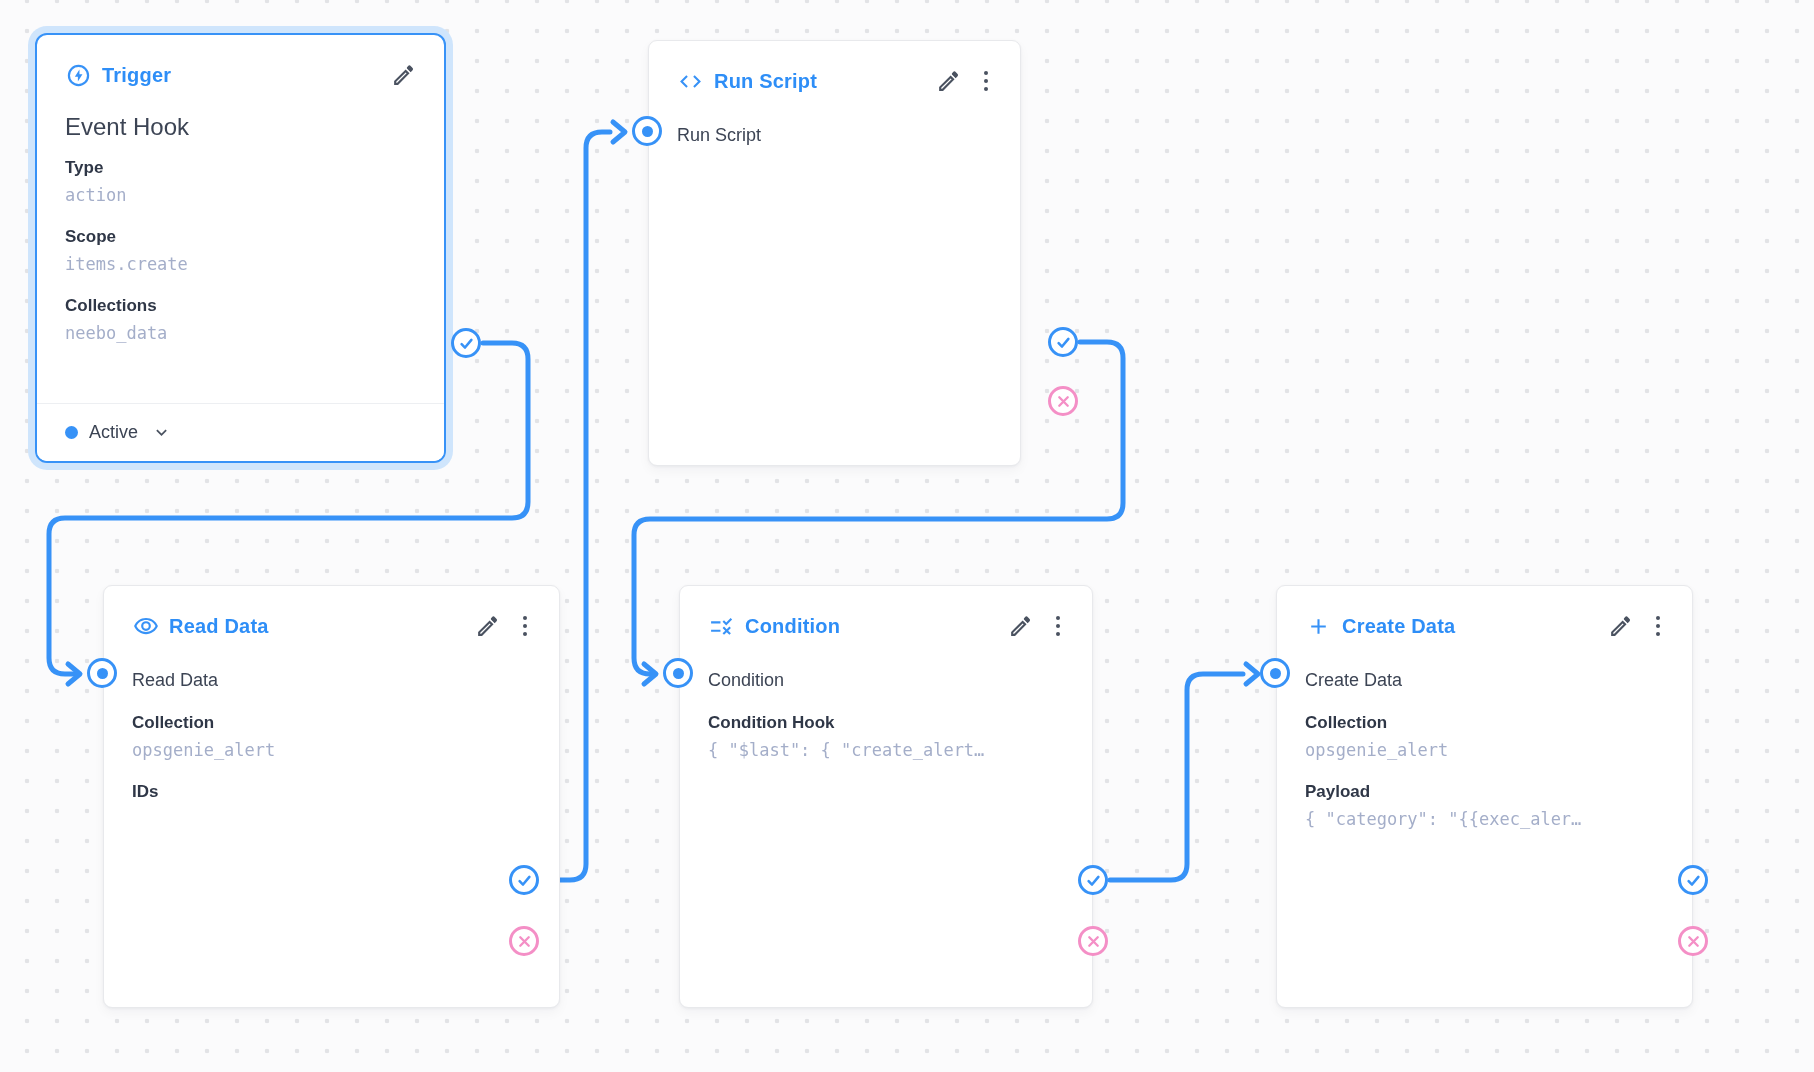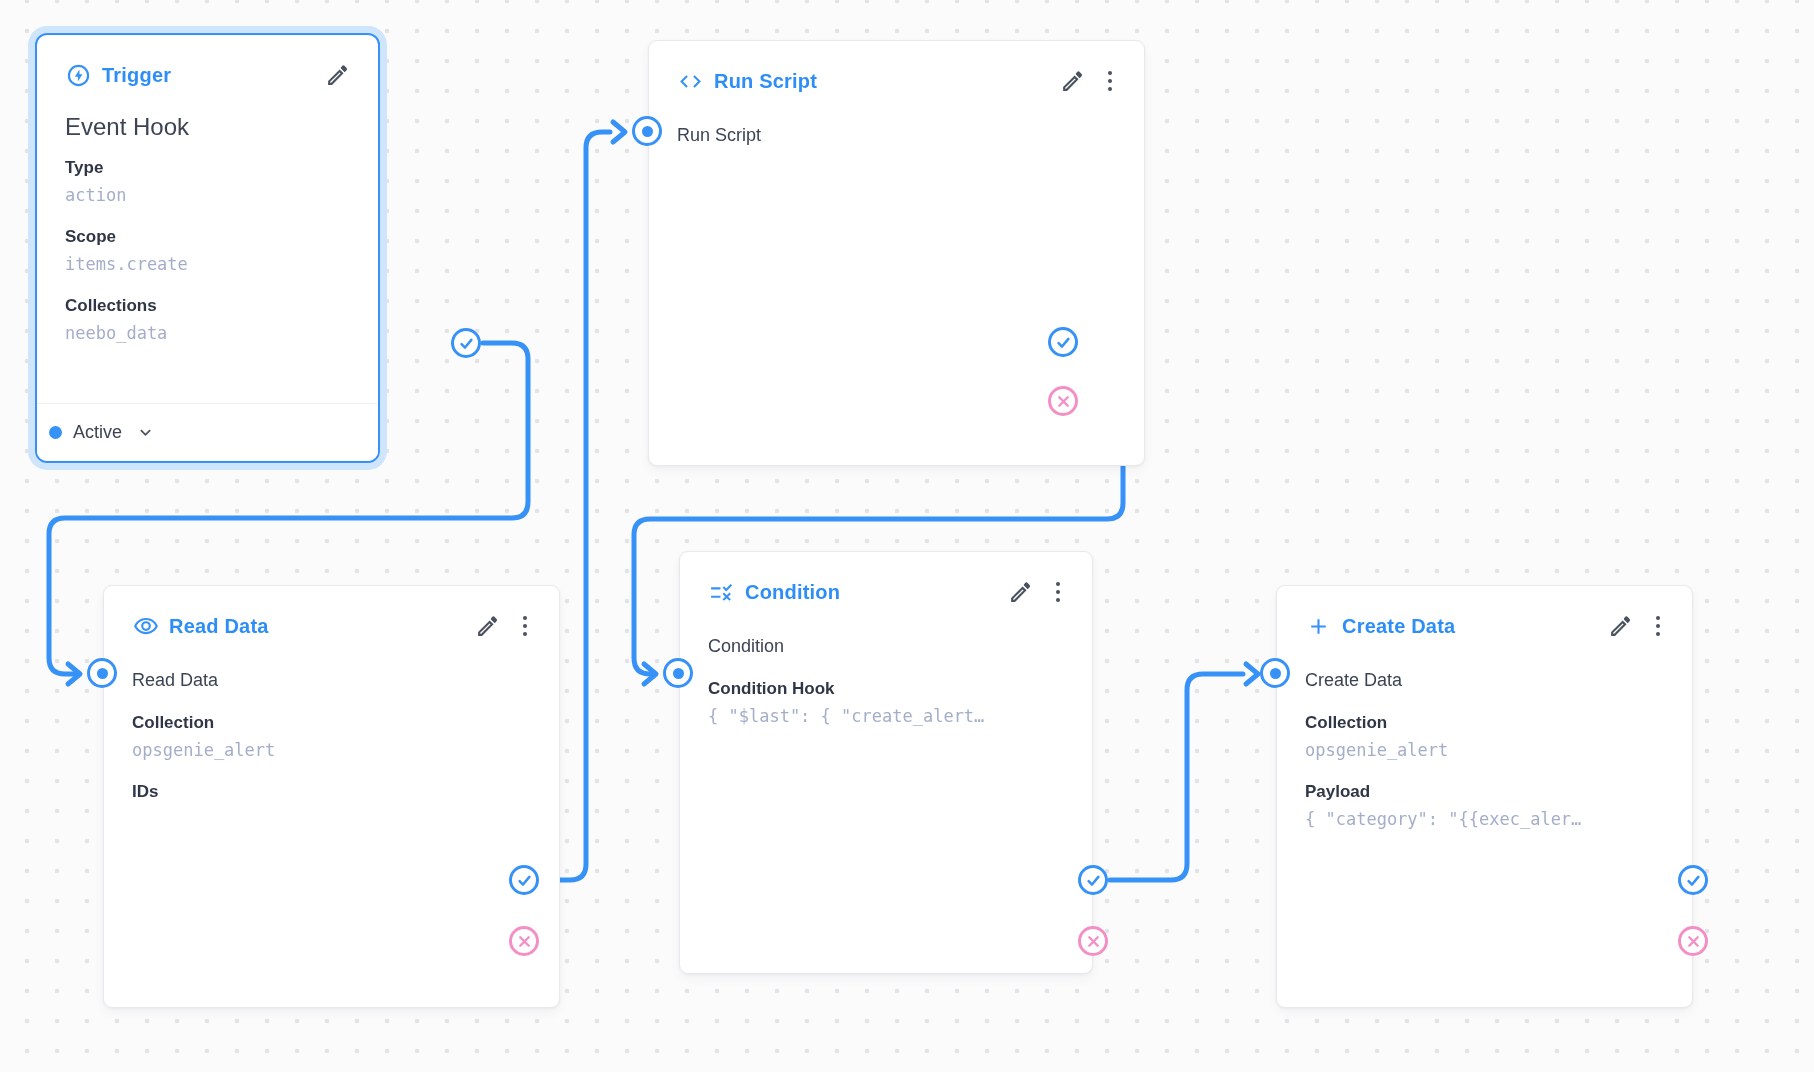--- a/index.html
+++ b/index.html
@@ -40,21 +40,21 @@
   .sub-line{margin-top:23px;font-size:24px;color:var(--label);line-height:26px}
   .input-row{margin-top:23px;height:30px;display:flex;align-items:center}
   .input-label{font-size:18px;color:var(--label);line-height:26px}
   .field-label{margin-top:15px;font-size:17px;font-weight:700;color:var(--label-strong);line-height:26px}
   .field-value{font-family:"DejaVu Sans Mono","Liberation Mono",monospace;font-size:17px;color:var(--mono-value);line-height:28px;white-space:nowrap}
   .field-gap{}
 
   .card-footer{
     position:absolute;left:0;right:0;bottom:0;height:58px;
     border-top:1px solid #edeff2;display:flex;align-items:center;
-    padding-left:12px;gap:11px;cursor:pointer;border-radius:0 0 10px 10px;background:#fff;
+    padding-left:28px;gap:11px;cursor:pointer;border-radius:0 0 10px 10px;background:#fff;
   }
   .status-dot{width:13px;height:13px;border-radius:50%;background:var(--accent)}
   .status-label{font-size:18px;color:var(--label);font-weight:500}
   .chevron{display:inline-flex;margin-left:2px}
 
   .port{position:absolute;z-index:3;width:30px;height:30px;border-radius:50%;background:#fff;display:flex;align-items:center;justify-content:center}
   .port.in{border:3.5px solid var(--accent)}
   .port.in .pin{width:11px;height:11px;border-radius:50%;background:var(--accent)}
   .port.resolve{border:3px solid var(--accent);cursor:pointer}
   .port.reject{border:3px solid var(--reject);cursor:pointer}
@@ -68,21 +68,21 @@
     <path class="wire" d="M 483 343 H 512 Q 528 343 528 359 V 502 Q 528 518 512 518 H 65 Q 49 518 49 534 V 658 Q 49 674 65 674 H 76"></path>
     <path class="wire" d="M 68 664 L 80 674 L 68 684"></path>
     <path class="wire" d="M 541 880 H 570 Q 586 880 586 864 V 148 Q 586 132 602 132 H 610"></path>
     <path class="wire" d="M 613 122 L 625 132 L 613 142"></path>
     <path class="wire" d="M 1080 342 H 1107 Q 1123 342 1123 358 V 503 Q 1123 519 1107 519 H 650 Q 634 519 634 535 V 658 Q 634 674 650 674 H 652"></path>
     <path class="wire" d="M 644 664 L 656 674 L 644 684"></path>
     <path class="wire" d="M 1110 880 H 1171 Q 1187 880 1187 864 V 690 Q 1187 674 1203 674 H 1243"></path>
     <path class="wire" d="M 1246 664 L 1258 674 L 1246 684"></path>
   </svg>
 
-  <div class="card trigger" style="left:35px;top:33px;width:345px;height:430px">
+  <div class="card trigger" style="left:35px;top:33px;width:411px;height:430px">
     <div class="card-head">
       <span class="node-icon">
         <svg width="25" height="25" viewBox="0 0 24 24">
             <circle cx="12" cy="12" r="9.2" fill="none" stroke="var(--accent)" stroke-width="2.1"></circle>
             <path d="M12.9 6.3l-4.4 7h2.9v4.4l4.4-7h-2.9z" fill="var(--accent)"></path>
           </svg>
       </span>
       <span class="card-title">Trigger</span>
       <span class="head-actions">
         <span class="pencil">
@@ -109,21 +109,21 @@
           </svg>
       </span>
     </div>
   </div>
   <div class="port resolve" style="left:451px;top:328px">
     <svg width="17" height="17" viewBox="0 0 16 16">
         <polyline points="3.4,8.6 6.6,11.8 12.6,4.6" fill="none" stroke="var(--accent)" stroke-width="2.4" stroke-linecap="round" stroke-linejoin="round"></polyline>
       </svg>
   </div>
 
-  <div class="card" style="left:648px;top:40px;width:497px;height:426px">
+  <div class="card" style="left:648px;top:40px;width:373px;height:426px">
     <div class="card-head">
       <span class="node-icon">
         <svg width="25" height="25" viewBox="0 0 24 24" fill="var(--accent)">
             <path d="M9.4 16.6L4.8 12l4.6-4.6L8 6l-6 6 6 6 1.4-1.4zm5.2 0l4.6-4.6-4.6-4.6L16 6l6 6-6 6-1.4-1.4z"></path>
           </svg>
       </span>
       <span class="card-title">Run Script</span>
       <span class="head-actions">
         <span class="pencil">
           <svg width="25" height="25" viewBox="0 0 24 24" fill="var(--icon)">
@@ -193,21 +193,21 @@
     <svg width="17" height="17" viewBox="0 0 16 16">
         <polyline points="3.4,8.6 6.6,11.8 12.6,4.6" fill="none" stroke="var(--accent)" stroke-width="2.4" stroke-linecap="round" stroke-linejoin="round"></polyline>
       </svg>
   </div>
   <div class="port reject" style="left:509px;top:926px">
     <svg width="15" height="15" viewBox="0 0 16 16">
         <path d="M3.5 3.5 L12.5 12.5 M12.5 3.5 L3.5 12.5" stroke="var(--reject)" stroke-width="2.5" stroke-linecap="round"></path>
       </svg>
   </div>
 
-  <div class="card" style="left:679px;top:551px;width:414px;height:423px">
+  <div class="card" style="left:679px;top:585px;width:414px;height:423px">
     <div class="card-head">
       <span class="node-icon">
         <svg width="25" height="25" viewBox="0 0 24 24" fill="var(--accent)">
             <path d="M16.54 11L13 7.46l1.41-1.41 2.12 2.12 4.24-4.24L22.2 5.34 16.54 11zM11 7H2v2h9V7zm10 6.41L19.59 12 17 14.59 14.41 12 13 13.41 15.59 16 13 18.59 14.41 20 17 17.41 19.59 20 21 18.59 18.41 16 21 13.41zM11 15H2v2h9v-2z"></path>
           </svg>
       </span>
       <span class="card-title">Condition</span>
       <span class="head-actions">
         <span class="pencil">
           <svg width="25" height="25" viewBox="0 0 24 24" fill="var(--icon)">

